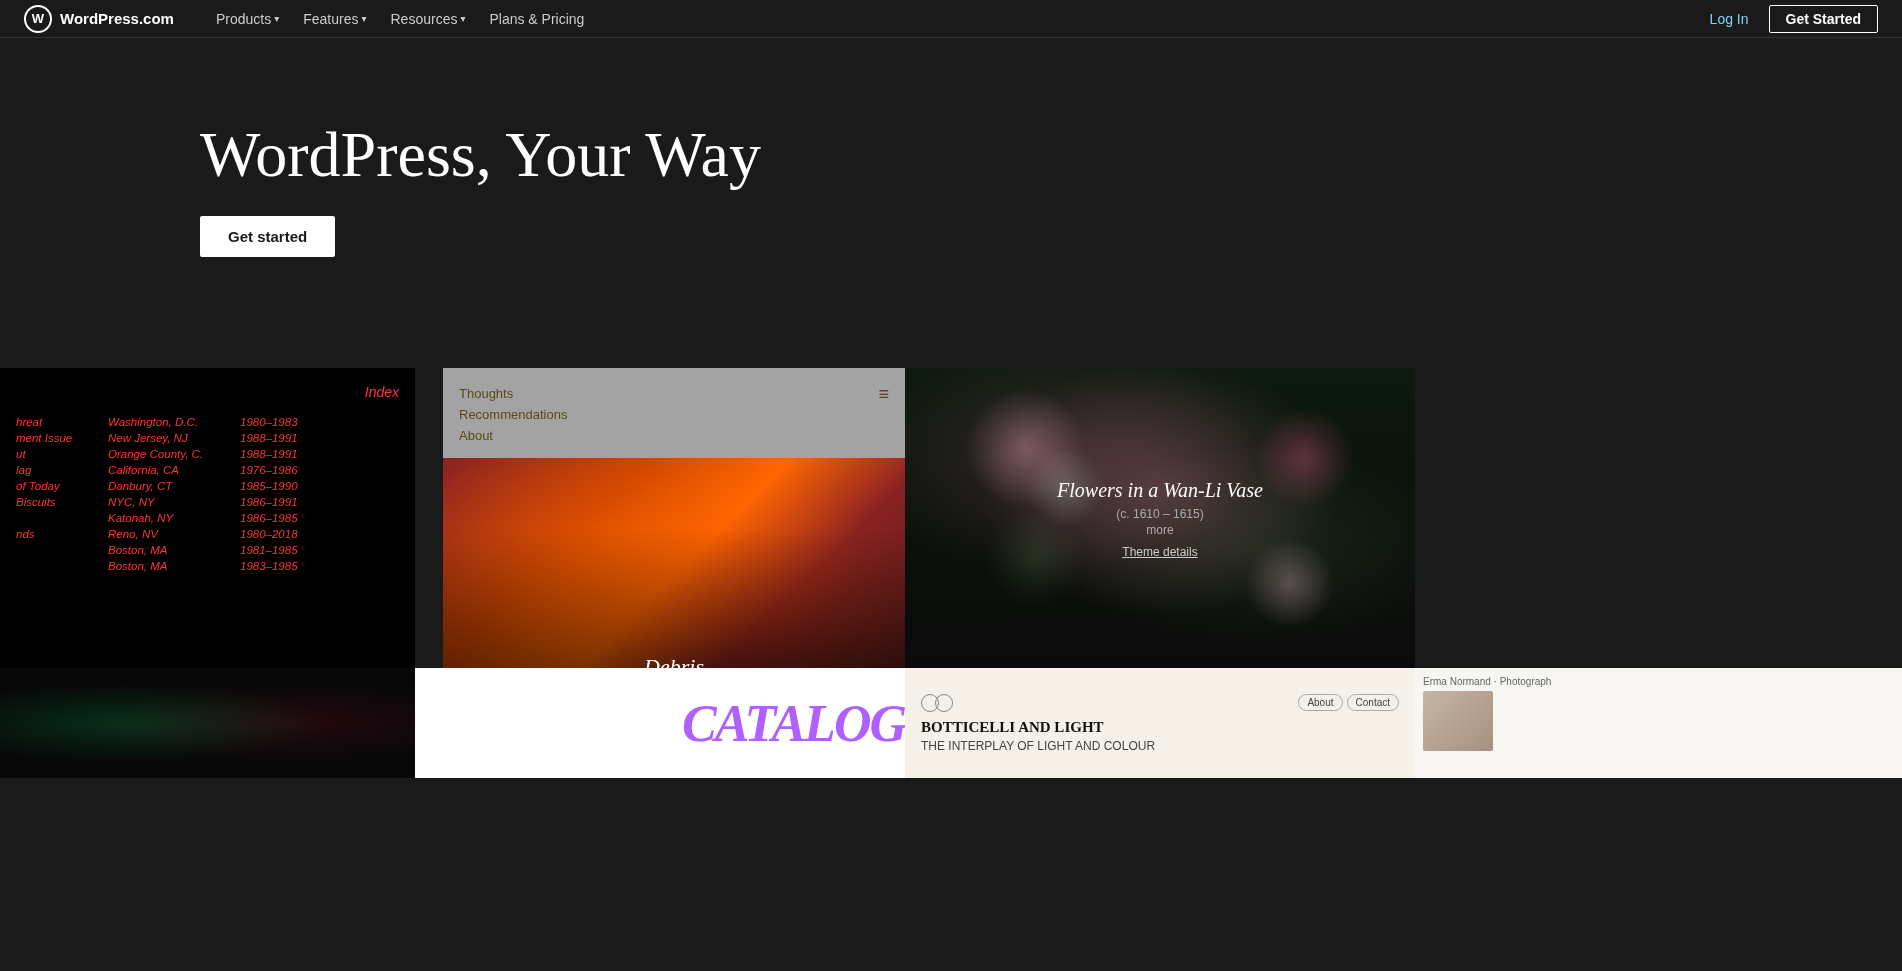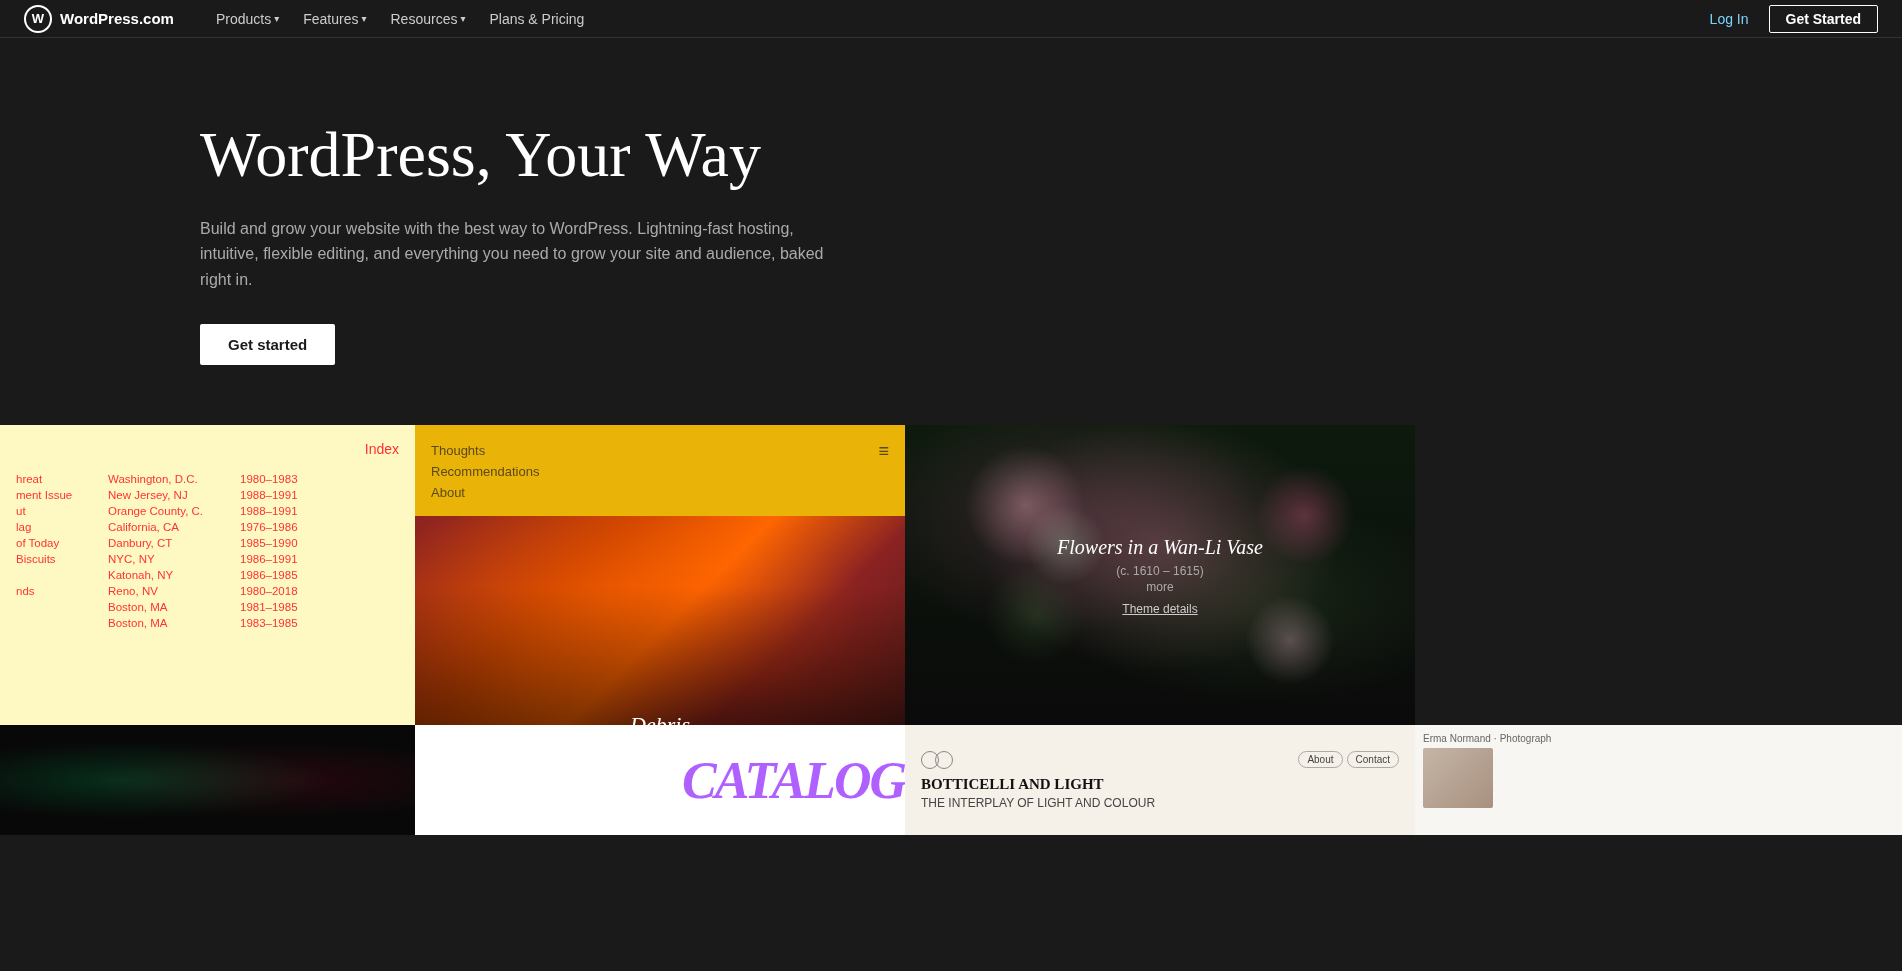--- a/index.html
+++ b/index.html
@@ -67,41 +67,42 @@
     
     .showcase {
       display: grid;
       grid-template-columns: 415px 490px 510px 1fr;
       height: 300px;
       overflow: hidden;
     }
 
     
     .card-index {
-      background: #fef9c3; position: relative; overflow: hidden;
+      background: #000000; position: relative; overflow: hidden;
       padding: 16px;
+      font-style: italic;
     }
     .card-index-label {
       position: absolute; top: 16px; right: 16px;
       color: #ff3333; font-size: 14px; font-weight: 500;
     }
     .card-index-content {
       margin-top: 32px;
     }
     .index-row {
       display: grid; grid-template-columns: 90px 130px 100px;
       gap: 2px; margin-bottom: 4px;
     }
     .index-cell {
       font-size: 11.5px; color: #ff3333; white-space: nowrap; overflow: hidden;
     }
 
     
     .card-thoughts {
-      background: #eab308; position: relative; overflow: hidden;
+      background: #a3a3a3; position: relative; overflow: hidden; margin-left: 28px;
     }
     .card-thoughts-header {
       padding: 16px 16px 12px;
       display: flex; justify-content: space-between; align-items: flex-start;
     }
     .thoughts-menu { font-size: 13px; color: #5a4a1a; line-height: 1.6; }
     .thoughts-icon {
       font-size: 18px; color: #5a4a1a;
     }
     .thoughts-painting {
@@ -258,21 +259,20 @@
     </a>
   </div>
   <div class="nav-right">
     <a class="login-btn">Log In</a>
     <button class="get-started-btn">Get Started</button>
   </div>
 </nav>
 
 <section class="hero">
   <h1>WordPress, Your Way</h1>
-  <p>Build and grow your website with the best way to WordPress. Lightning-fast hosting, intuitive, flexible editing, and everything you need to grow your site and audience, baked right in.</p>
   <button class="hero-cta">Get started</button>
 </section>
 
 <div class="showcase">
 
   <div class="card-index">
     <span class="card-index-label">Index</span>
     <div class="card-index-content">
       <div class="index-row">
         <span class="index-cell">hreat</span>

